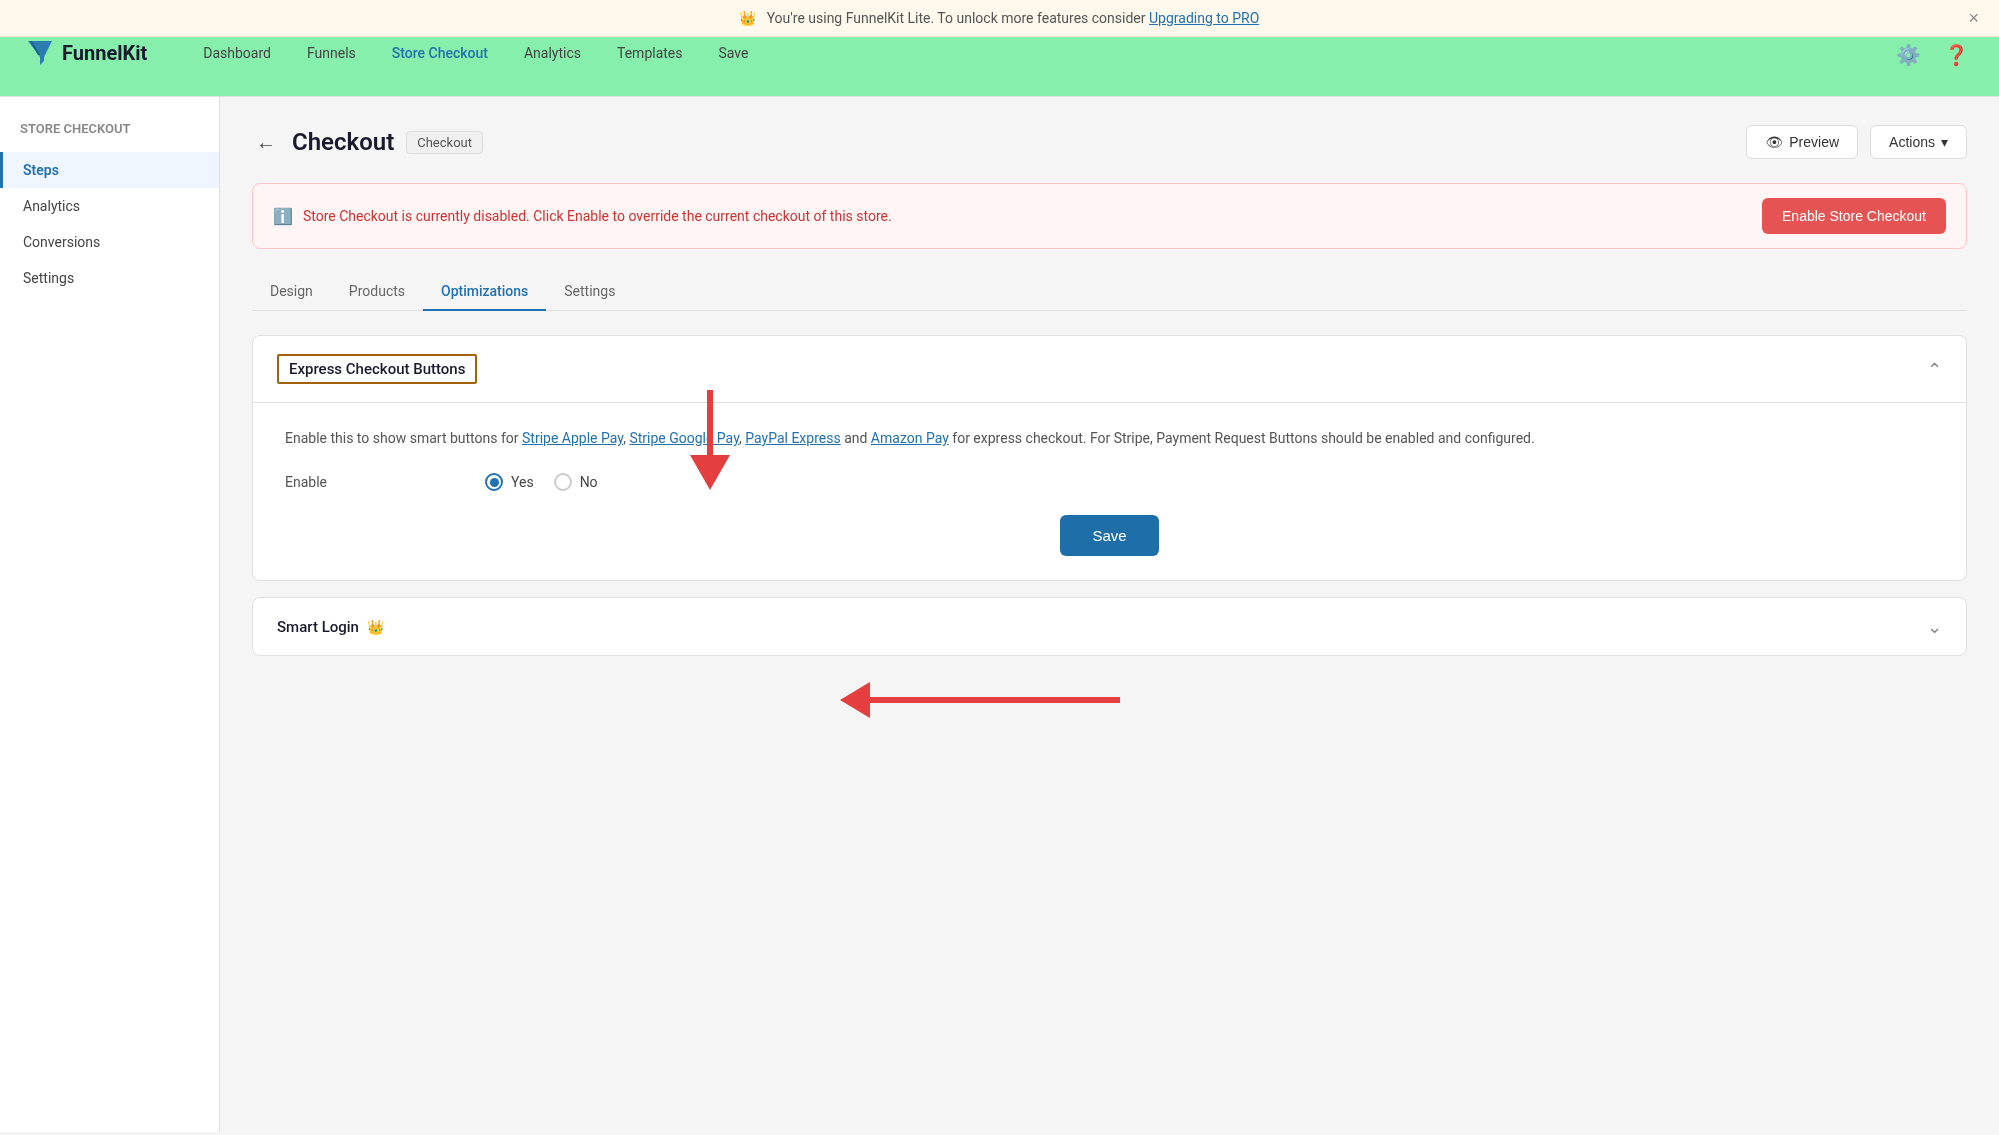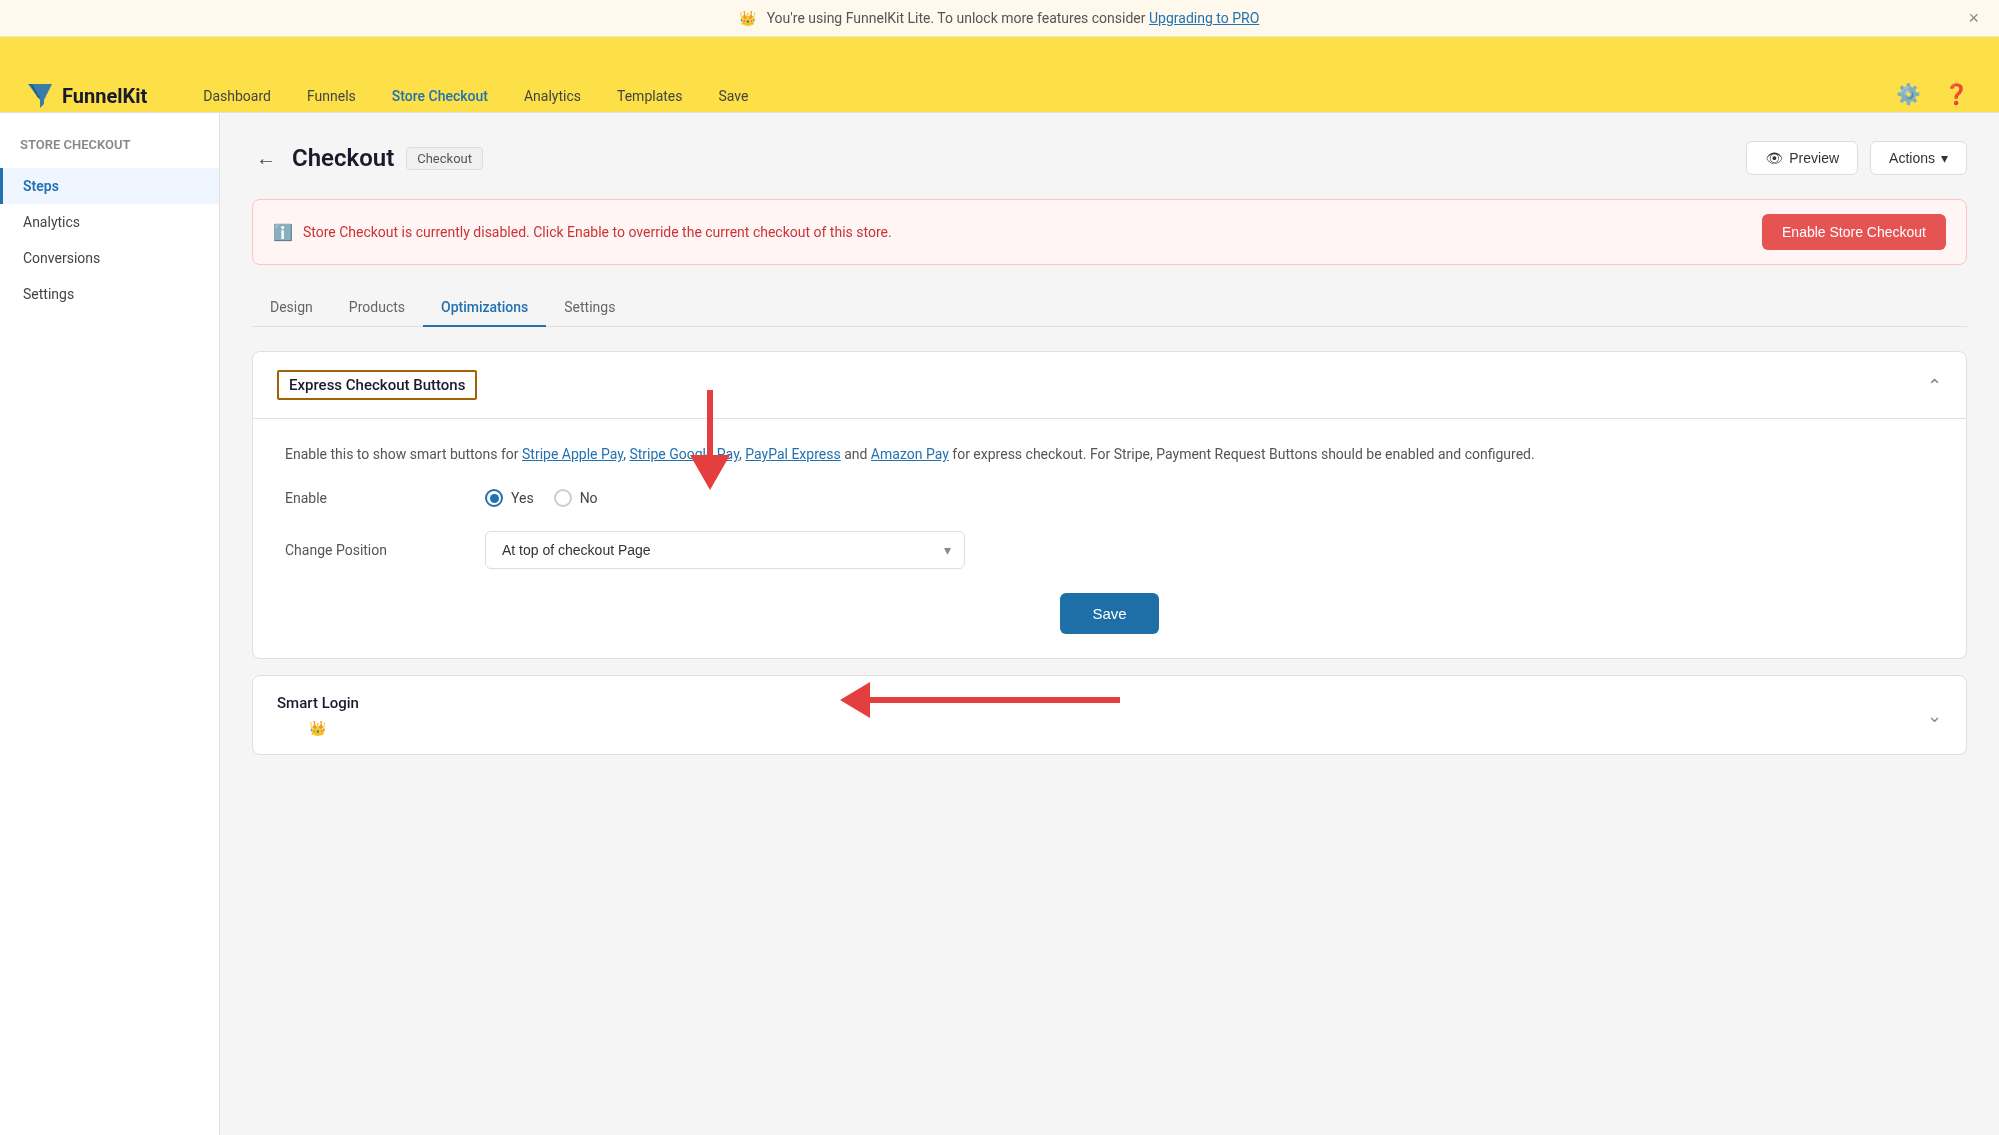--- a/index.html
+++ b/index.html
@@ -17,26 +17,26 @@
     }
     .top-banner a { color: #2271b1; text-decoration: underline; }
     .top-banner .close-banner {
       position: absolute; right: 20px; top: 50%; transform: translateY(-50%);
       cursor: pointer; font-size: 18px; color: #888; background: none; border: none;
     }
     .crown-icon { color: #f0a500; margin-right: 6px; }
 
     
     .main-nav {
-      background: #fde047;
+      background: #86efac;
       border-bottom: 1px solid #e0e0e0;
       display: flex;
-      align-items: flex-end;
+      align-items: flex-start;
       padding: 0 24px;
-      height: 76px;
+      height: 60px;
     }
     .nav-logo {
       display: flex; align-items: center; gap: 6px;
       font-weight: 700; font-size: 20px; color: #1a1a2e;
       margin-right: 40px; text-decoration: none;
     }
     .nav-logo .logo-icon {
       width: 32px; height: 32px;
     }
     .nav-links { display: flex; align-items: center; gap: 4px; flex: 1; }
@@ -274,42 +274,30 @@
               <div class="radio-input checked"></div>
               <span>Yes</span>
             </label>
             <label class="radio-option">
               <div class="radio-input"></div>
               <span>No</span>
             </label>
           </div>
         </div>
 
-        <div class="form-row">
-          <div class="form-label">Change Position</div>
-          <div class="form-control">
-            <div class="select-wrapper">
-              <select>
-                <option>At top of checkout Page</option>
-                <option>At bottom of checkout Page</option>
-                <option>Below order summary</option>
-              </select>
-            </div>
-          </div>
-        </div>
 
         <div class="save-btn-wrapper">
           <button class="save-btn">Save</button>
         </div>
       </div>
     </div>
 
     <div class="section-card">
       <div class="section-header">
-        <span style="display:flex;align-items:center;gap:8px;flex-direction:column;">
+        <span style="display:flex;align-items:center;gap:8px;">
           <span class="section-title">Smart Login</span>
           <span>👑</span>
         </span>
         <span class="chevron-icon">⌄</span>
       </div>
     </div>
 
   </main>
 </div>
 

